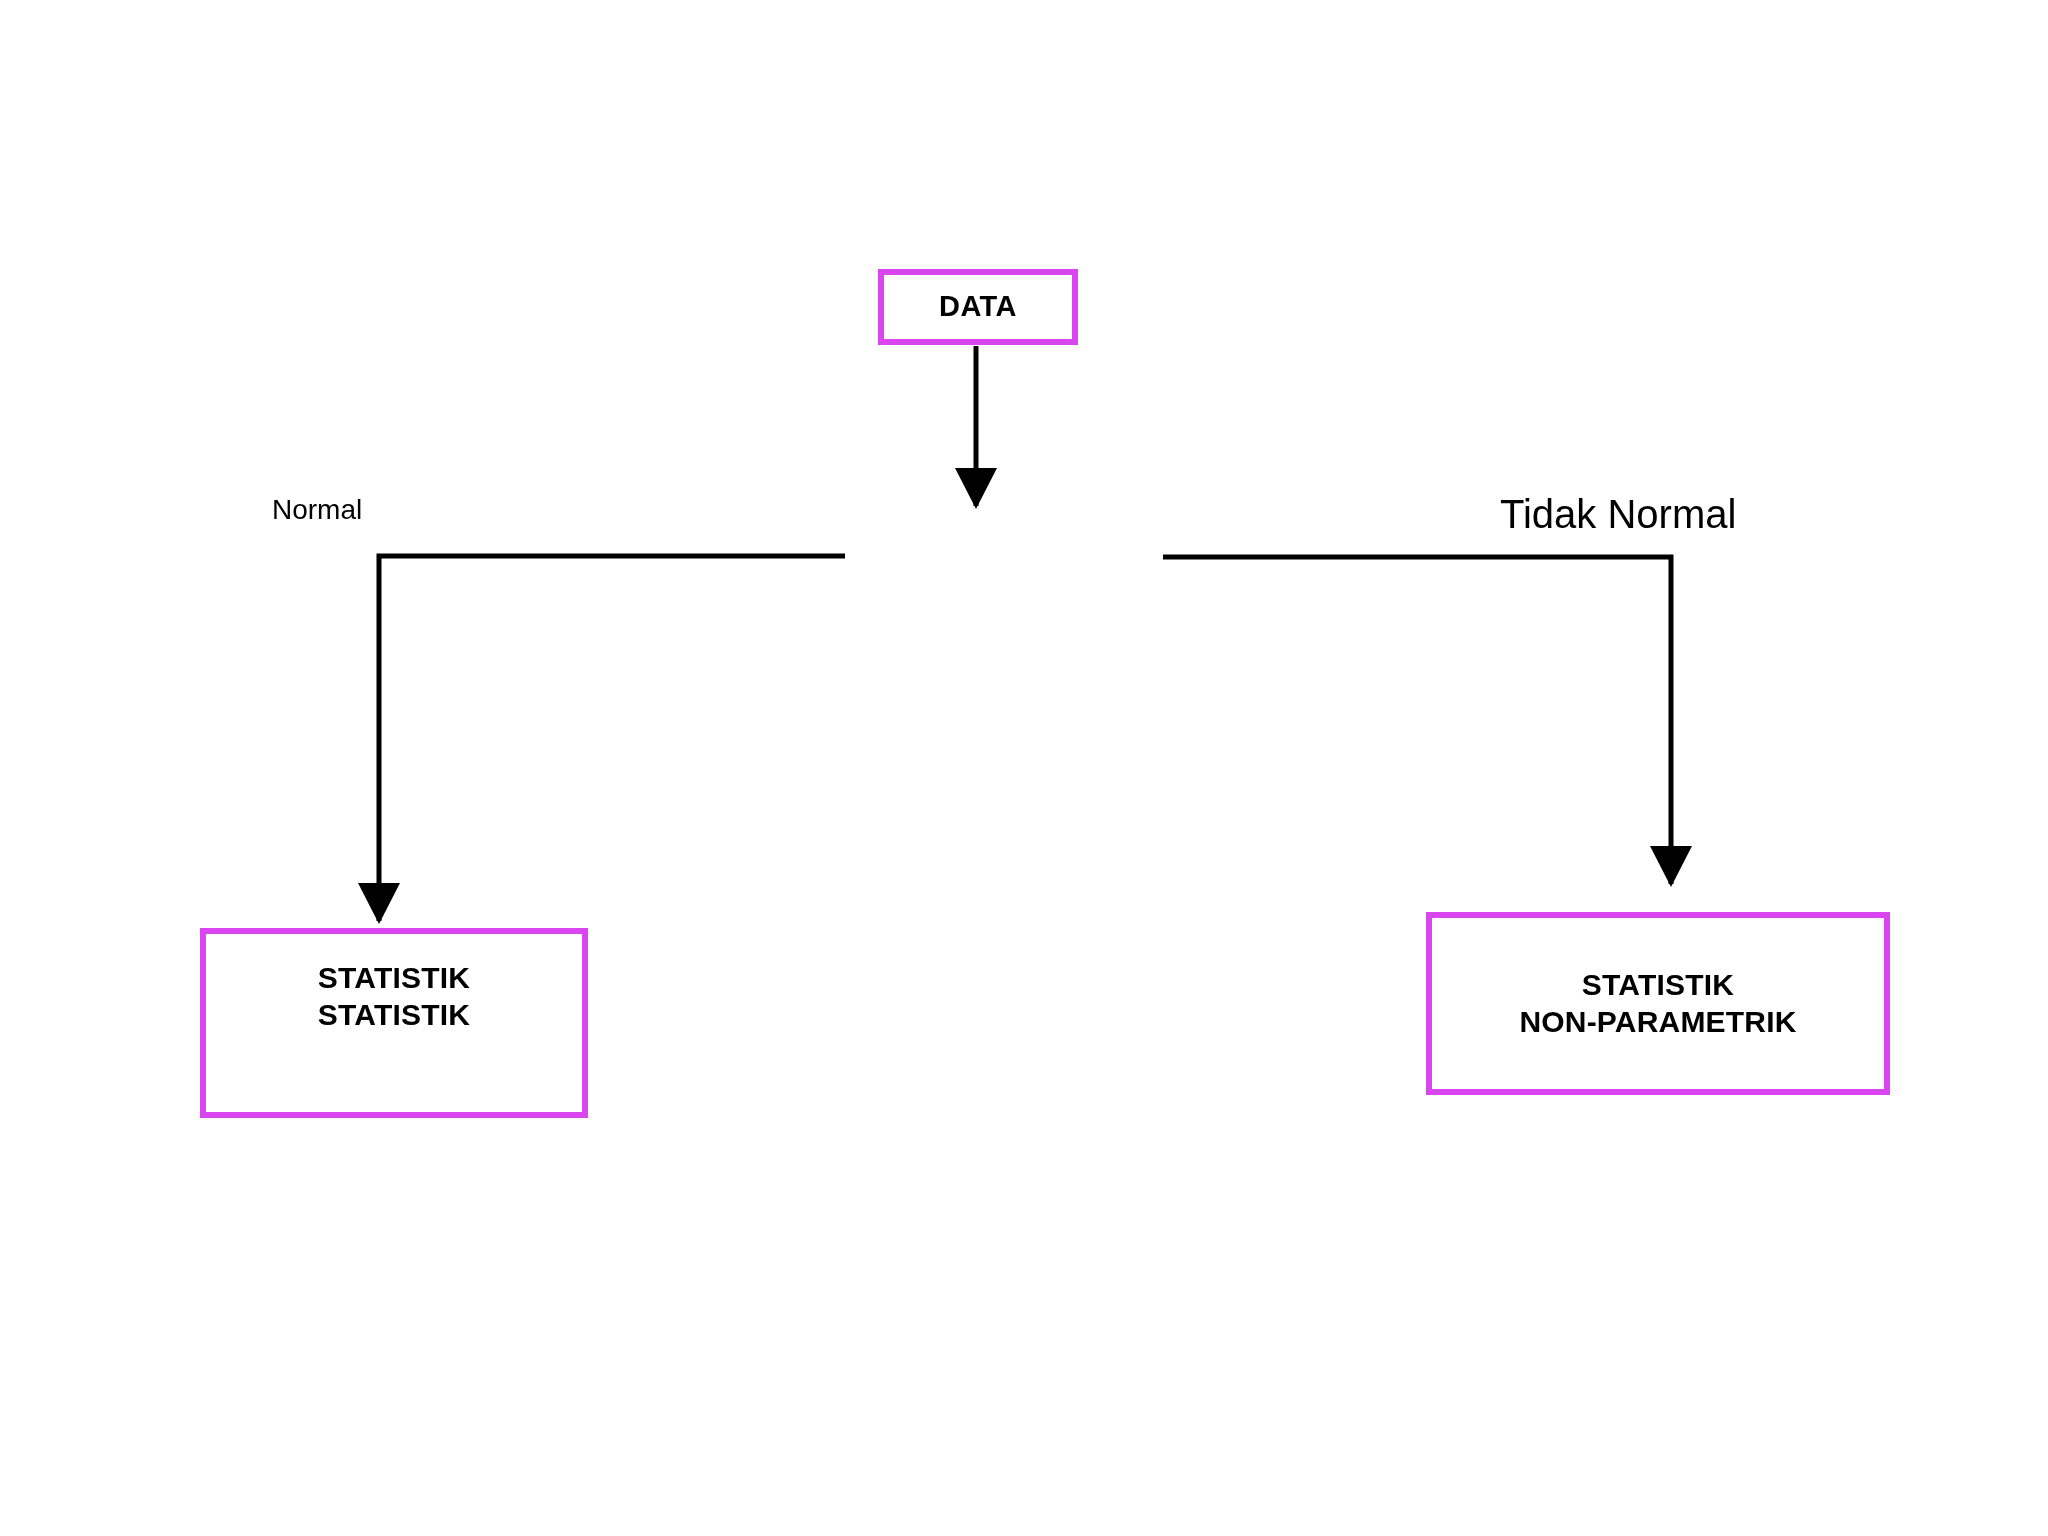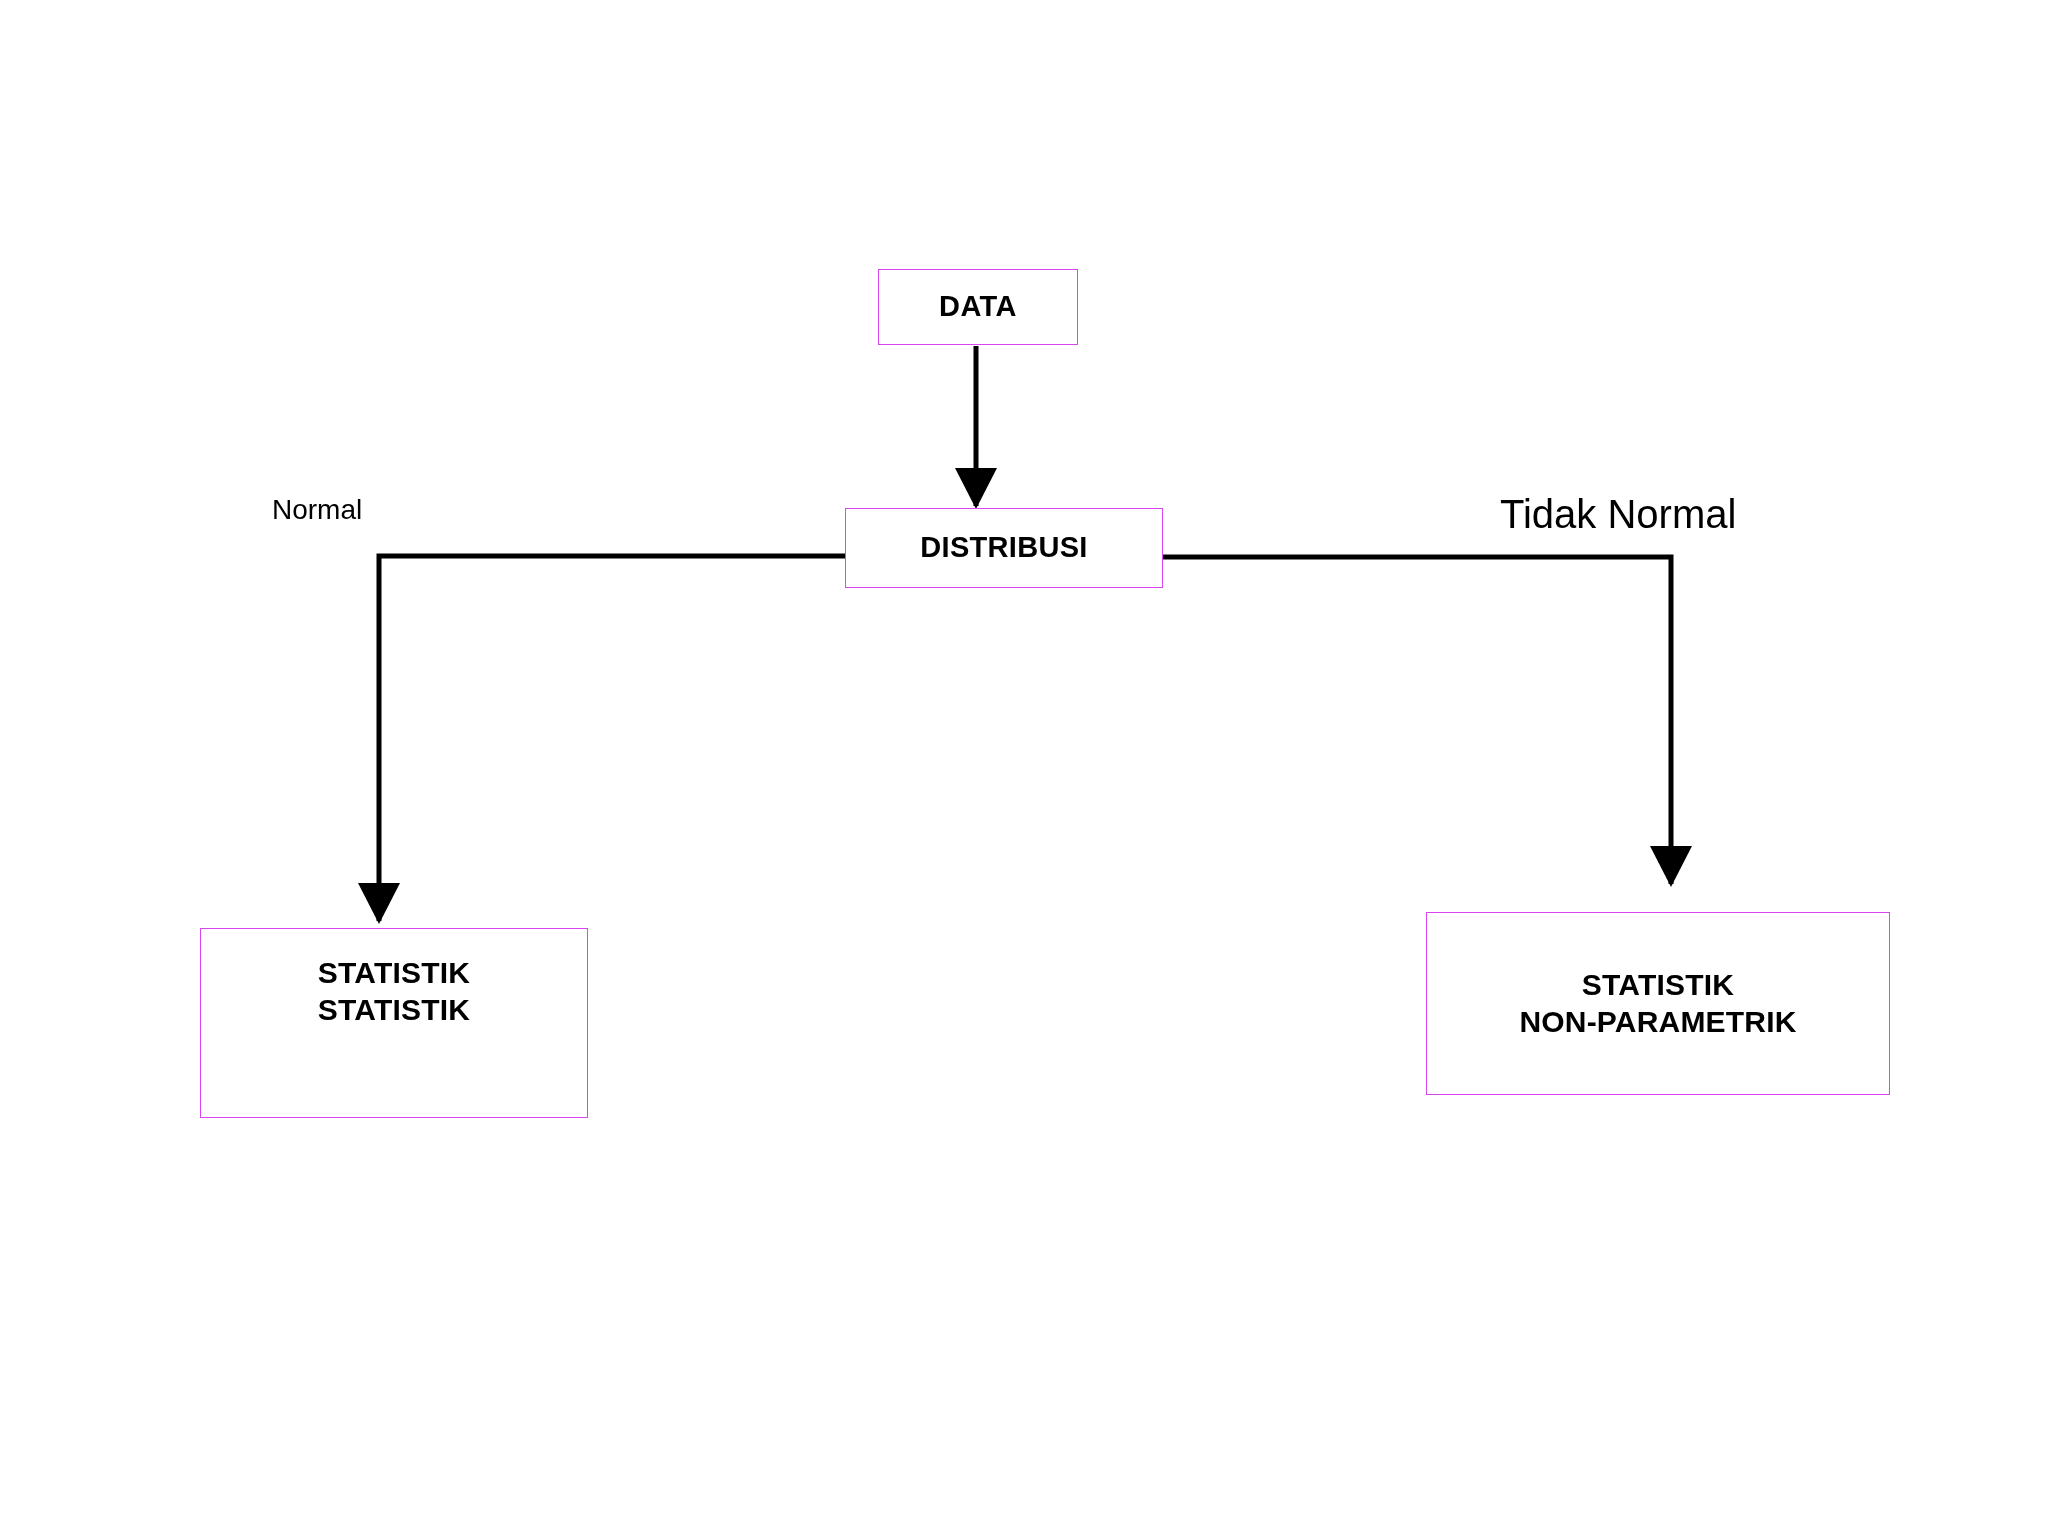--- a/index.html
+++ b/index.html
@@ -12,21 +12,21 @@
     position: relative;
     width: 2048px;
     height: 1536px;
     background: #ffffff;
     font-family: "Liberation Sans", sans-serif;
     overflow: hidden;
   }
   .node {
     position: absolute;
     box-sizing: border-box;
-    border: 1px solid #d946ef;
+    border: 6px solid #d946ef;
     background: #ffffff;
     display: flex;
     justify-content: center;
     color: #000000;
     font-weight: bold;
     text-align: center;
     line-height: 1.22;
   }
   .node.align-middle { align-items: center; }
   .node.align-top { align-items: flex-start; }
@@ -109,23 +109,20 @@
 
     <path d="M 845 556 L 379 556 L 379 921" fill="none" stroke="#000000" stroke-width="5" marker-end="url(#arrowhead)"></path>
 
     <path d="M 1163 557 L 1671 557 L 1671 884" fill="none" stroke="#000000" stroke-width="5" marker-end="url(#arrowhead)"></path>
   </svg>
 
   <div class="node align-middle" id="node-data">
     <span class="label-line">DATA</span>
   </div>
 
-  <div class="node align-middle" id="node-distribusi">
-    <span class="label-line">DISTRIBUSI</span>
-  </div>
 
   <div class="node align-top" id="node-parametrik">
     <div>
       <span class="label-line">STATISTIK</span>
       <span class="label-line">STATISTIK</span>
     </div>
   </div>
 
   <div class="node align-middle" id="node-nonparametrik">
     <div>

